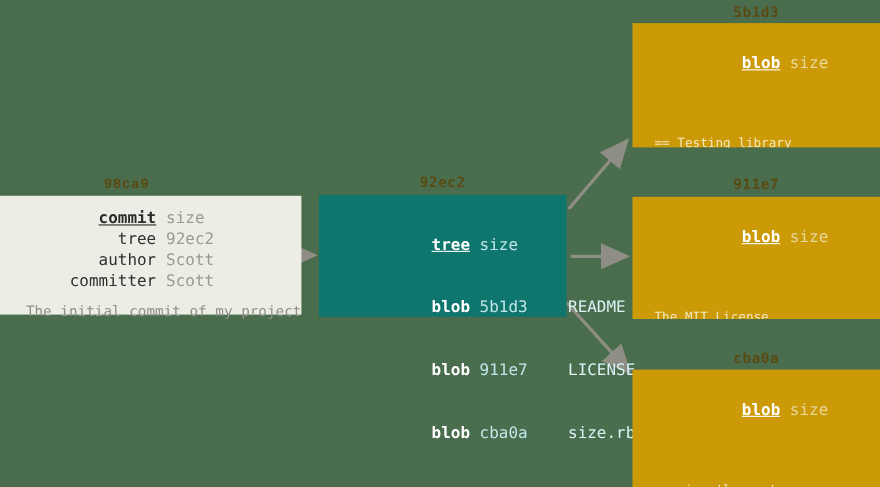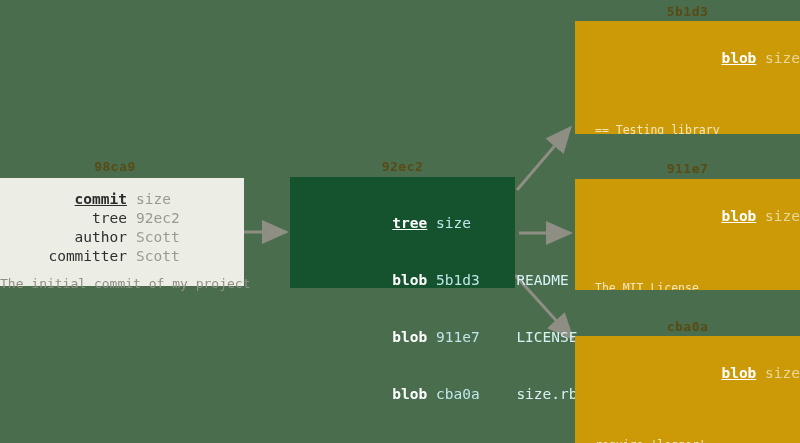--- a/index.html
+++ b/index.html
@@ -37,21 +37,21 @@
     letter-spacing: 0.5px;
     text-align: center;
     white-space: nowrap;
   }
 
   
   .commit-box {
     position: absolute;
     left: 0;
     top: 178px;
-    width: 244px;
+    width: 274px;
     height: 108px;
     background: #eceee6;
     box-sizing: border-box;
     padding-top: 12px;
   }
   .commit-rows {
     display: block;
     margin: 0 auto;
     width: 166px;
   }
@@ -86,21 +86,21 @@
     white-space: pre;
   }
 
   
   .tree-box {
     position: absolute;
     left: 290px;
     top: 177px;
     width: 225px;
     height: 111px;
-    background: #14532d;
+    background: #0f766e;
     box-sizing: border-box;
     padding-top: 18px;
   }
   .tree-lines {
     width: 160px;
     margin: 0 auto;
   }
   .tree-line {
     font-size: 14.5px;
     line-height: 19px;
@@ -129,21 +129,21 @@
     width: 225px;
     background: #cc9a06;
     box-sizing: border-box;
     overflow: hidden;
   }
   #blob-1 { top: 21px;  height: 113px; }
   #blob-2 { top: 179px; height: 111px; }
   #blob-3 { top: 336px; height: 107px; }
 
   .blob-title {
-    text-align: right;
+    text-align: center;
     font-size: 14.5px;
     padding-top: 13px;
     white-space: pre;
     color: #efe0a8;
   }
   .blob-kw {
     color: #ffffff;
     font-weight: bold;
     text-decoration: underline;
   }

